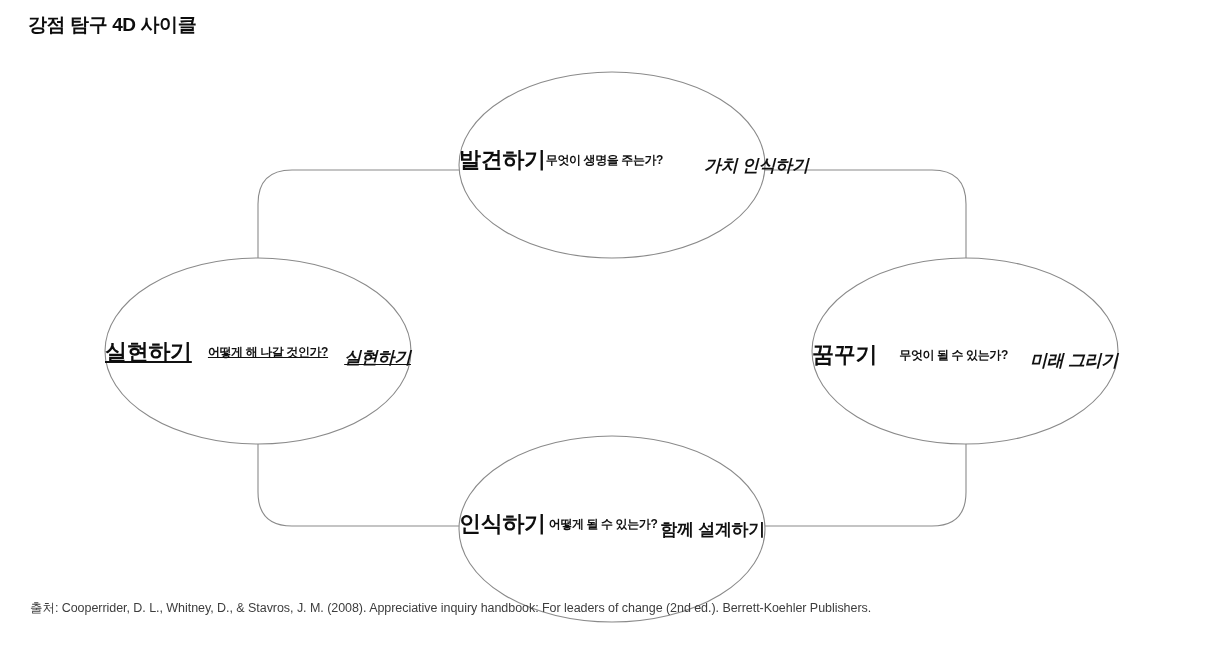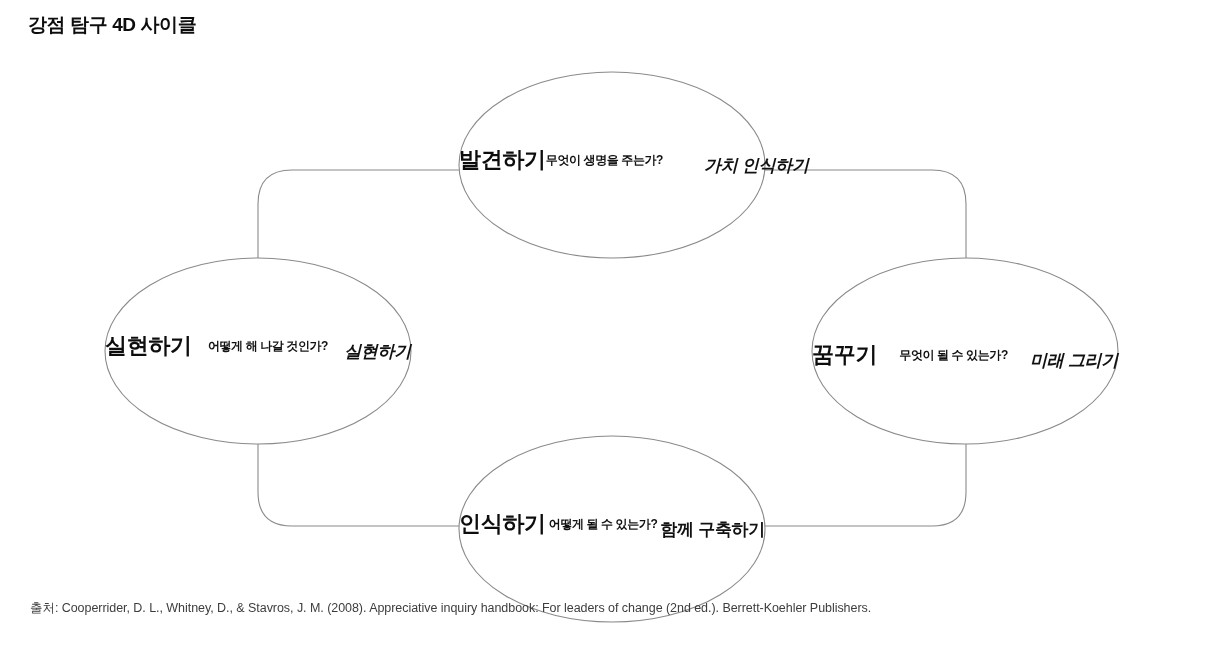--- a/index.html
+++ b/index.html
@@ -71,21 +71,21 @@
     letter-spacing: -0.3px;
     white-space: nowrap;
   }
   .node .n-sub.upright {
     font-style: normal;
   }
 
   #node-discover { left: 459px; top: 72px;  width: 306px; height: 186px; }
   #node-dream    { left: 812px; top: 267px; width: 306px; height: 186px; }
   #node-design   { left: 459px; top: 436px; width: 306px; height: 186px; }
-  #node-deliver  { left: 105px; top: 258px; width: 306px; height: 186px; }
+  #node-deliver  { left: 105px; top: 264px; width: 306px; height: 186px; text-decoration: underline; }
 
   #footer-citation {
     position: absolute;
     left: 30px;
     top: 600px;
     font-size: 12.5px;
     font-weight: normal;
     color: #3d3d3d;
     letter-spacing: -0.05px;
     white-space: nowrap;
@@ -121,21 +121,21 @@
 
 <div class="node" id="node-dream">
   <div class="n-title">꿈꾸기</div>
   <div class="n-question">무엇이 될 수 있는가?</div>
   <div class="n-sub" style="font-style: italic;">미래 그리기</div>
 </div>
 
 <div class="node" id="node-design">
   <div class="n-title">인식하기</div>
   <div class="n-question">어떻게 될 수 있는가?</div>
-  <div class="n-sub upright" style="font-style: normal;">함께 구축하기</div>
+  <div class="n-sub upright" style="font-style: normal;">함께 설계하기</div>
 </div>
 
 <div class="node" id="node-deliver">
   <div class="n-title">실현하기</div>
   <div class="n-question">어떻게 해 나갈 것인가?</div>
   <div class="n-sub" style="font-style: italic;">실현하기</div>
 </div>
 
 <div id="footer-citation">출처: Cooperrider, D. L., Whitney, D., &amp; Stavros, J. M. (2008). Appreciative inquiry handbook: For leaders of change (2nd ed.). Berrett-Koehler Publishers.</div>
 

